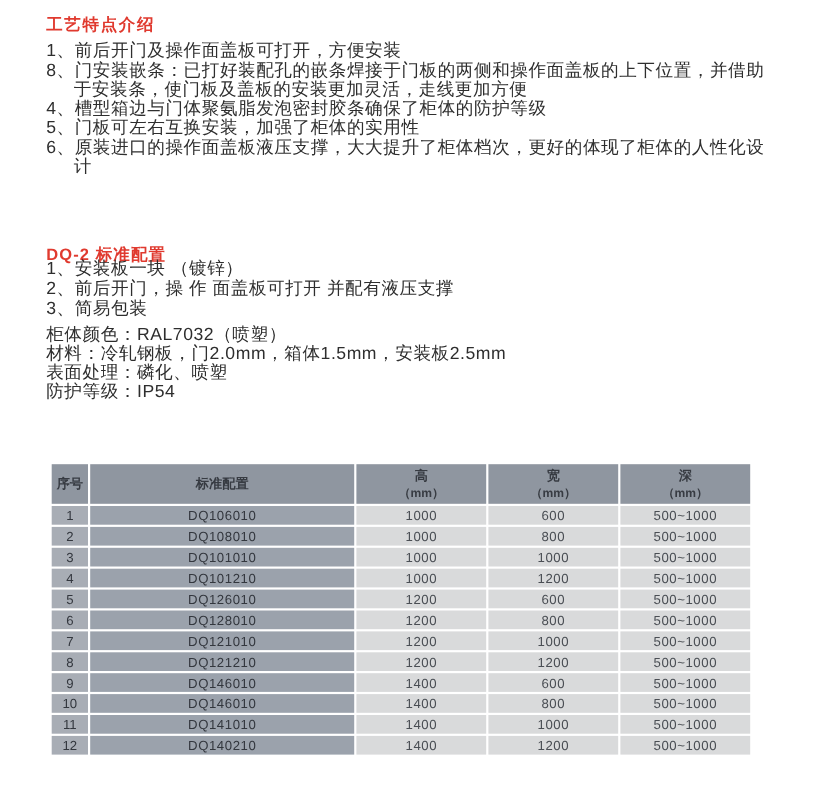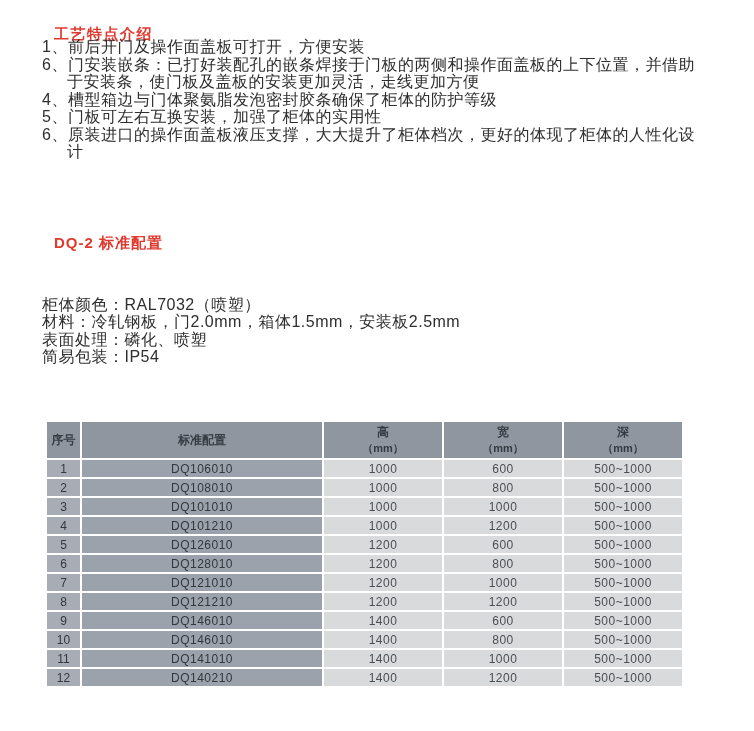--- a/index.html
+++ b/index.html
@@ -1,21 +1,21 @@
 <!DOCTYPE html>
 <html><head>
 <meta charset="utf-8">
 <style>
   html,body{margin:0;padding:0;background:#ffffff;}
   .page{
     position:relative;width:754px;height:731px;background:#ffffff;overflow:hidden;
     font-family:"Liberation Sans","DejaVu Sans",sans-serif;color:#2f2f2f;
   }
   .red-title{
-    position:absolute;left:42px;margin:12px;font-size:15px;font-weight:bold;
+    position:absolute;left:42px;margin:0;font-size:15px;font-weight:bold;
     color:#e03a2f;letter-spacing:1.5px;
   }
   #features-title{top:13px;}
   #config-title{top:222px;letter-spacing:1px;}
   .doc-list{position:absolute;left:42px;margin:0;padding:0;font-size:16px;color:#2e2e2e;}
   #features-list{top:38px;width:662px;}
   #features-list .li{line-height:17.5px;margin:0;padding-left:25px;text-indent:-25px;letter-spacing:0.5px;}
   #config-list{top:236px;width:600px;}
   #config-list .li{line-height:18.2px;margin:0;letter-spacing:0.5px;}
   #specs-list{top:296px;width:600px;}
@@ -41,34 +41,39 @@
 </style>
 </head>
 <body>
 
 <div class="page">
 
   <h2 class="red-title" id="features-title">工艺特点介绍</h2>
 
   <div class="doc-list" id="features-list">
     <p class="li">1、前后开门及操作面盖板可打开，方便安装</p>
-    <p class="li">6、门安装嵌条：已打好装配孔的嵌条焊接于门板的两侧和操作面盖板的上下位置，并借助于安装条，使门板及盖板的安装更加灵活，走线更加方便</p>
+    <p class="li">8、门安装嵌条：已打好装配孔的嵌条焊接于门板的两侧和操作面盖板的上下位置，并借助于安装条，使门板及盖板的安装更加灵活，走线更加方便</p>
     <p class="li">4、槽型箱边与门体聚氨脂发泡密封胶条确保了柜体的防护等级</p>
     <p class="li">5、门板可左右互换安装，加强了柜体的实用性</p>
     <p class="li">6、原装进口的操作面盖板液压支撑，大大提升了柜体档次，更好的体现了柜体的人性化设计</p>
   </div>
 
   <h2 class="red-title" id="config-title">DQ-2 标准配置</h2>
 
+  <div class="doc-list" id="config-list">
+    <p class="li">1、安装板一块 （镀锌）</p>
+    <p class="li">2、前后开门，操 作 面盖板可打开 并配有液压支撑</p>
+    <p class="li">3、简易包装</p>
+  </div>
 
   <div class="doc-list" id="specs-list">
     <p class="li">柜体颜色：RAL7032（喷塑）</p>
     <p class="li">材料：冷轧钢板，门2.0mm，箱体1.5mm，安装板2.5mm</p>
     <p class="li">表面处理：磷化、喷塑</p>
-    <p class="li">简易包装：IP54</p>
+    <p class="li">防护等级：IP54</p>
   </div>
 
   <table class="spec-table">
     <thead>
       <tr>
         <th class="seq-h">序号</th>
         <th class="model-h">标准配置</th>
         <th class="val-h">
           <span>高</span>
           <span class="unit">（mm）</span>

